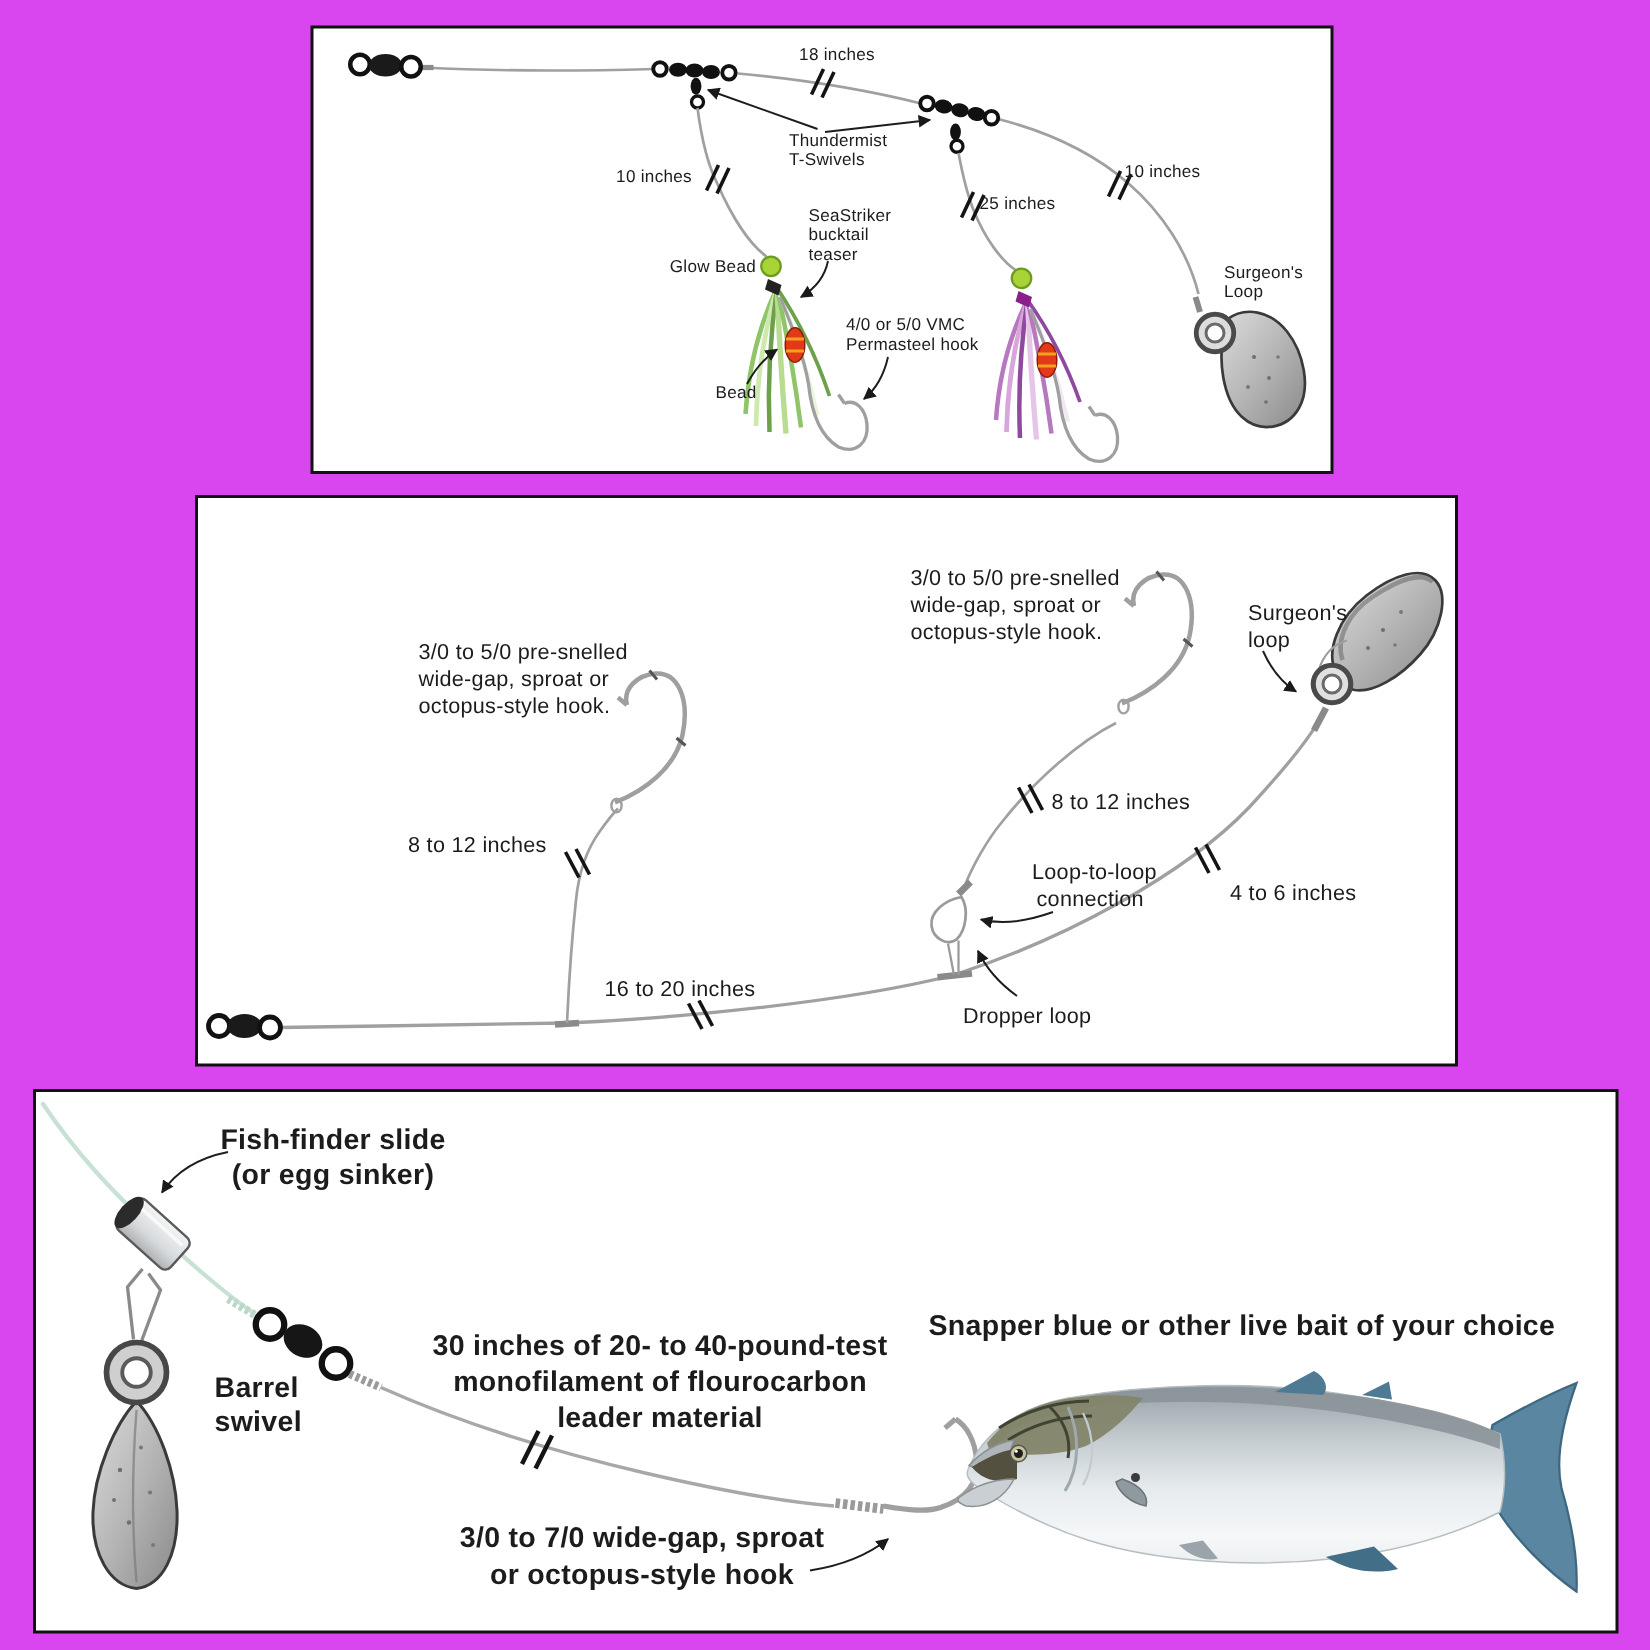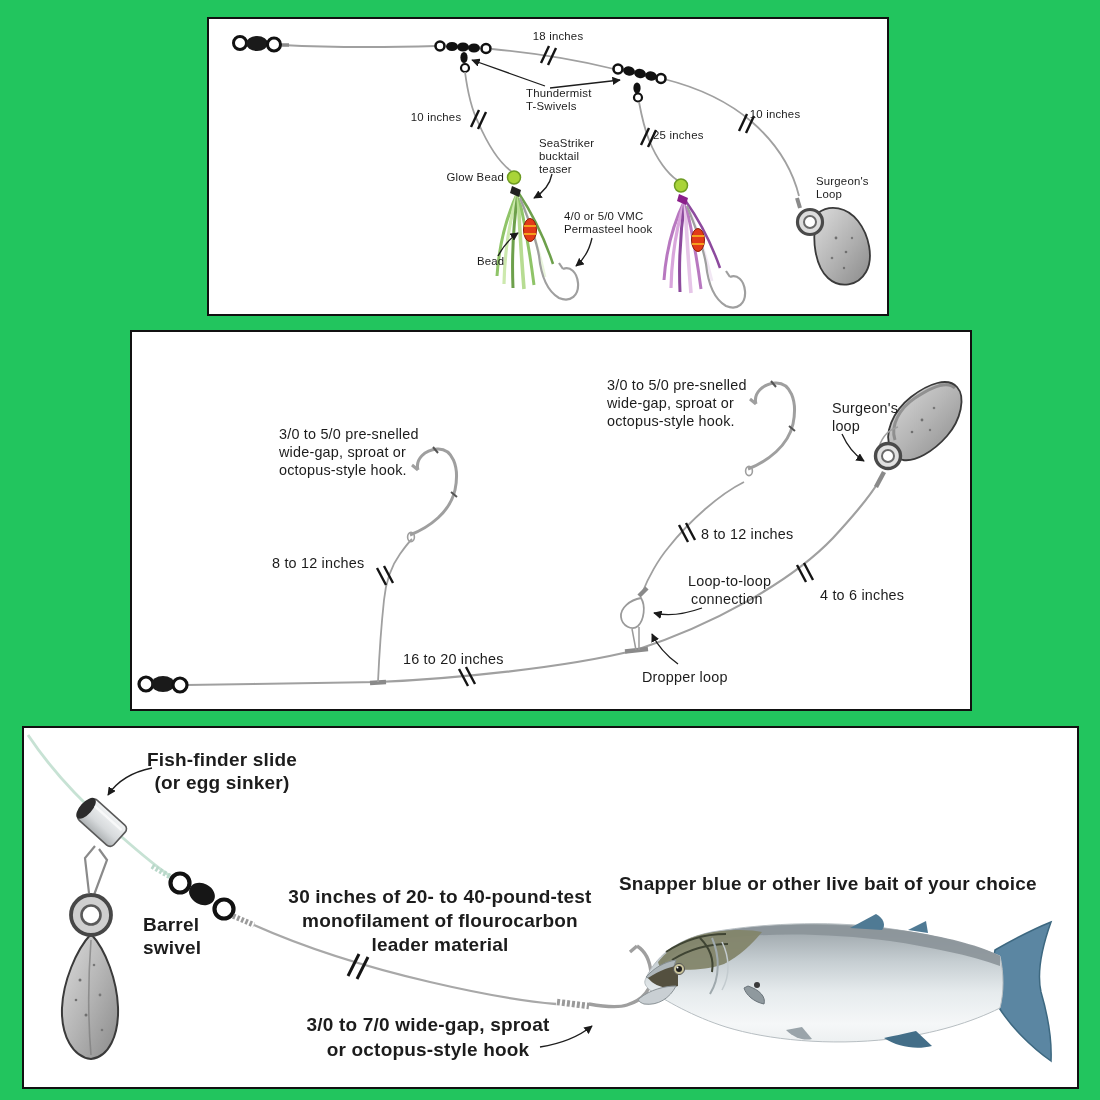--- a/index.html
+++ b/index.html
@@ -1,16 +1,16 @@
 <!DOCTYPE html>
 <html><head>
 <meta charset="utf-8">
 <style>
   html,body{margin:0;padding:0;background:#ffffff;}
-  .stage{position:relative;width:1100px;height:1100px;background:#22c55e;overflow:hidden;
+  .stage{position:relative;width:1100px;height:1100px;background:#d946ef;overflow:hidden;
          font-family:"Liberation Sans","DejaVu Sans",sans-serif;}
   svg{position:absolute;left:0;top:0;}
   text{fill:#1c1c1c;letter-spacing:.2px;}
   .t1{font-size:11.4px;}
   .t2{font-size:14.4px;}
   .t3{font-size:19px;font-weight:bold;}
   .panel{fill:#ffffff;stroke:#111111;stroke-width:2;}
   .line{stroke:#a0a0a0;stroke-width:1.8;fill:none;}
   .line2{stroke:#a0a0a0;stroke-width:2.2;fill:none;}
   .hook{stroke:#9f9f9f;fill:none;}

